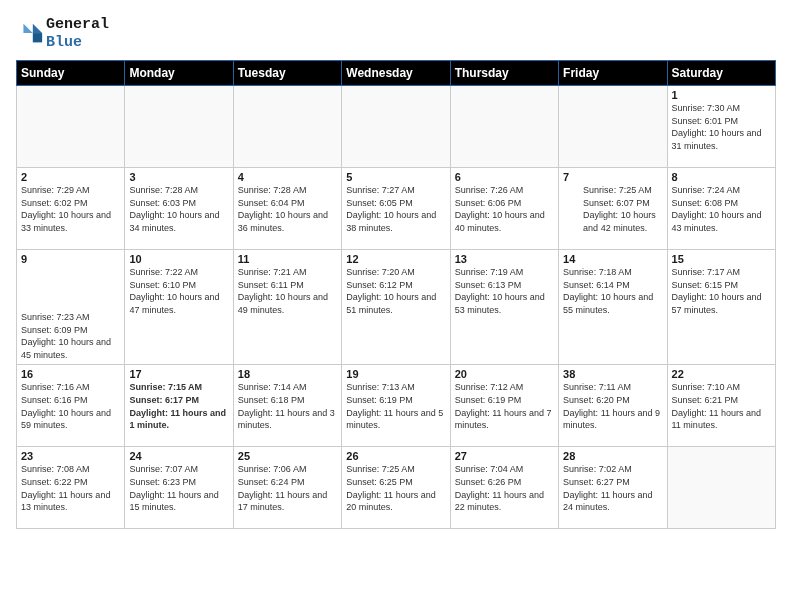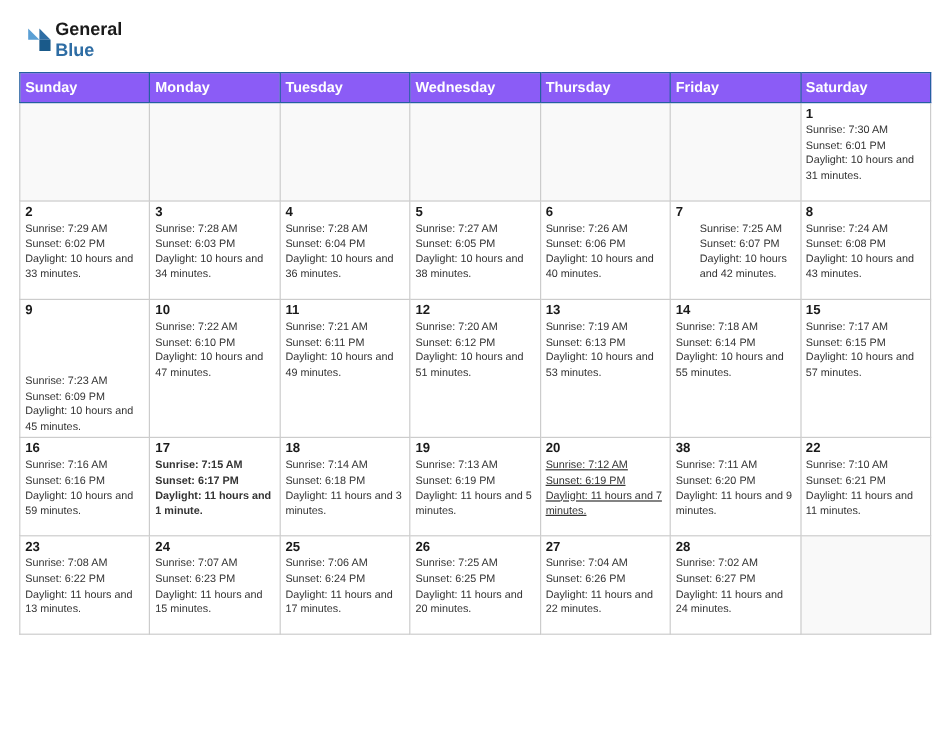--- a/index.html
+++ b/index.html
@@ -18,20 +18,21 @@
     .header {
       display: flex;
       justify-content: space-between;
       align-items: flex-start;
       margin-bottom: 8px;
     }
     .logo {
       display: flex;
       align-items: center;
       margin-top: 4px;
+      font-family: Liberation Mono, monospace;
     }
     .logo-icon {
       width: 28px;
       height: 28px;
       margin-right: 2px;
       position: relative;
     }
     .title-block {
       text-align: right;
     }
@@ -46,21 +47,21 @@
       color: #444;
       margin-top: 2px;
     }
     .calendar {
       width: 100%;
       border-collapse: collapse;
       border: 1px solid #ccc;
       table-layout: fixed;
     }
     .calendar th {
-      background: #8b5cf6;
+      background: #000000;
       color: #fff;
       font-size: 12px;
       font-weight: bold;
       padding: 5px 4px;
       text-align: left;
       border: 1px solid #2560a0;
     }
     .calendar td {
       vertical-align: top;
       border: 1px solid #ccc;
@@ -240,21 +241,21 @@
 Daylight: 11 hours and 3 minutes.</div>
           </td>
           <td>
             <span class="day-number">19</span>
             <div class="day-info" style="white-space: pre-line;">Sunrise: 7:13 AM
 Sunset: 6:19 PM
 Daylight: 11 hours and 5 minutes.</div>
           </td>
           <td>
             <span class="day-number">20</span>
-            <div class="day-info" style="white-space: pre-line; text-decoration: underline;">Sunrise: 7:12 AM
+            <div class="day-info" style="white-space: pre-line;">Sunrise: 7:12 AM
 Sunset: 6:19 PM
 Daylight: 11 hours and 7 minutes.</div>
           </td>
           <td>
             <span class="day-number">38</span>
             <div class="day-info" style="white-space: pre-line;">Sunrise: 7:11 AM
 Sunset: 6:20 PM
 Daylight: 11 hours and 9 minutes.</div>
           </td>
           <td>

